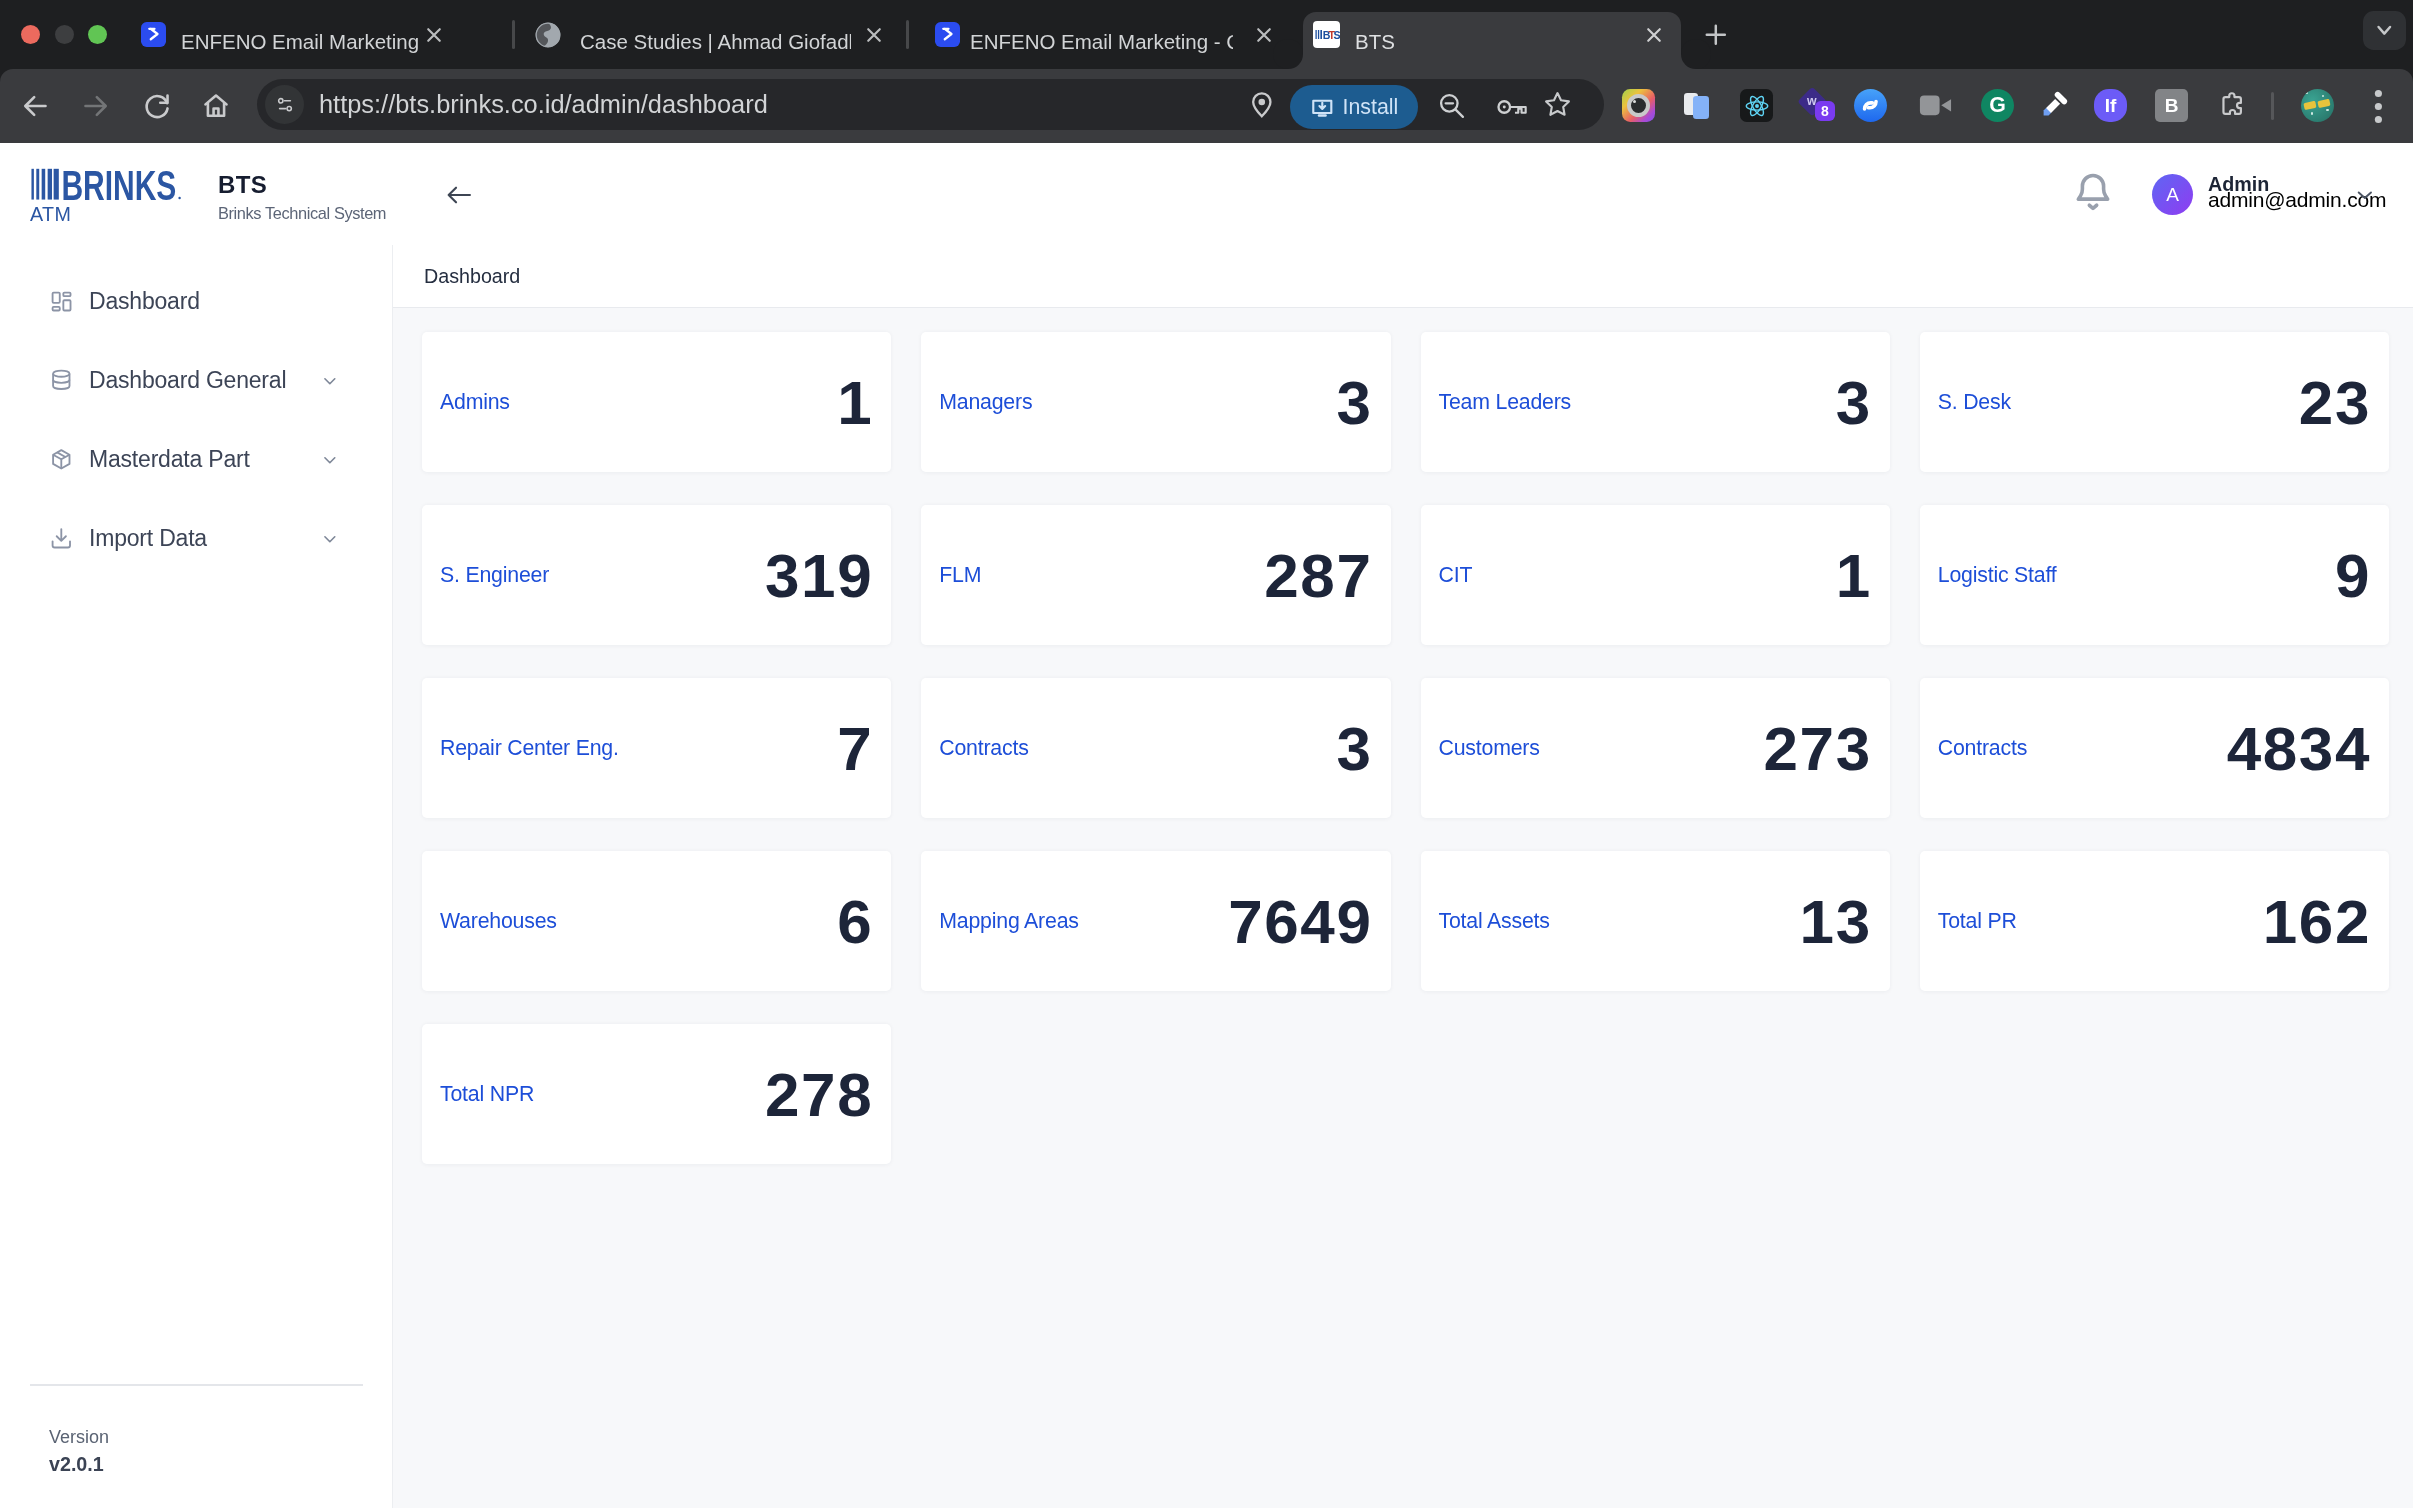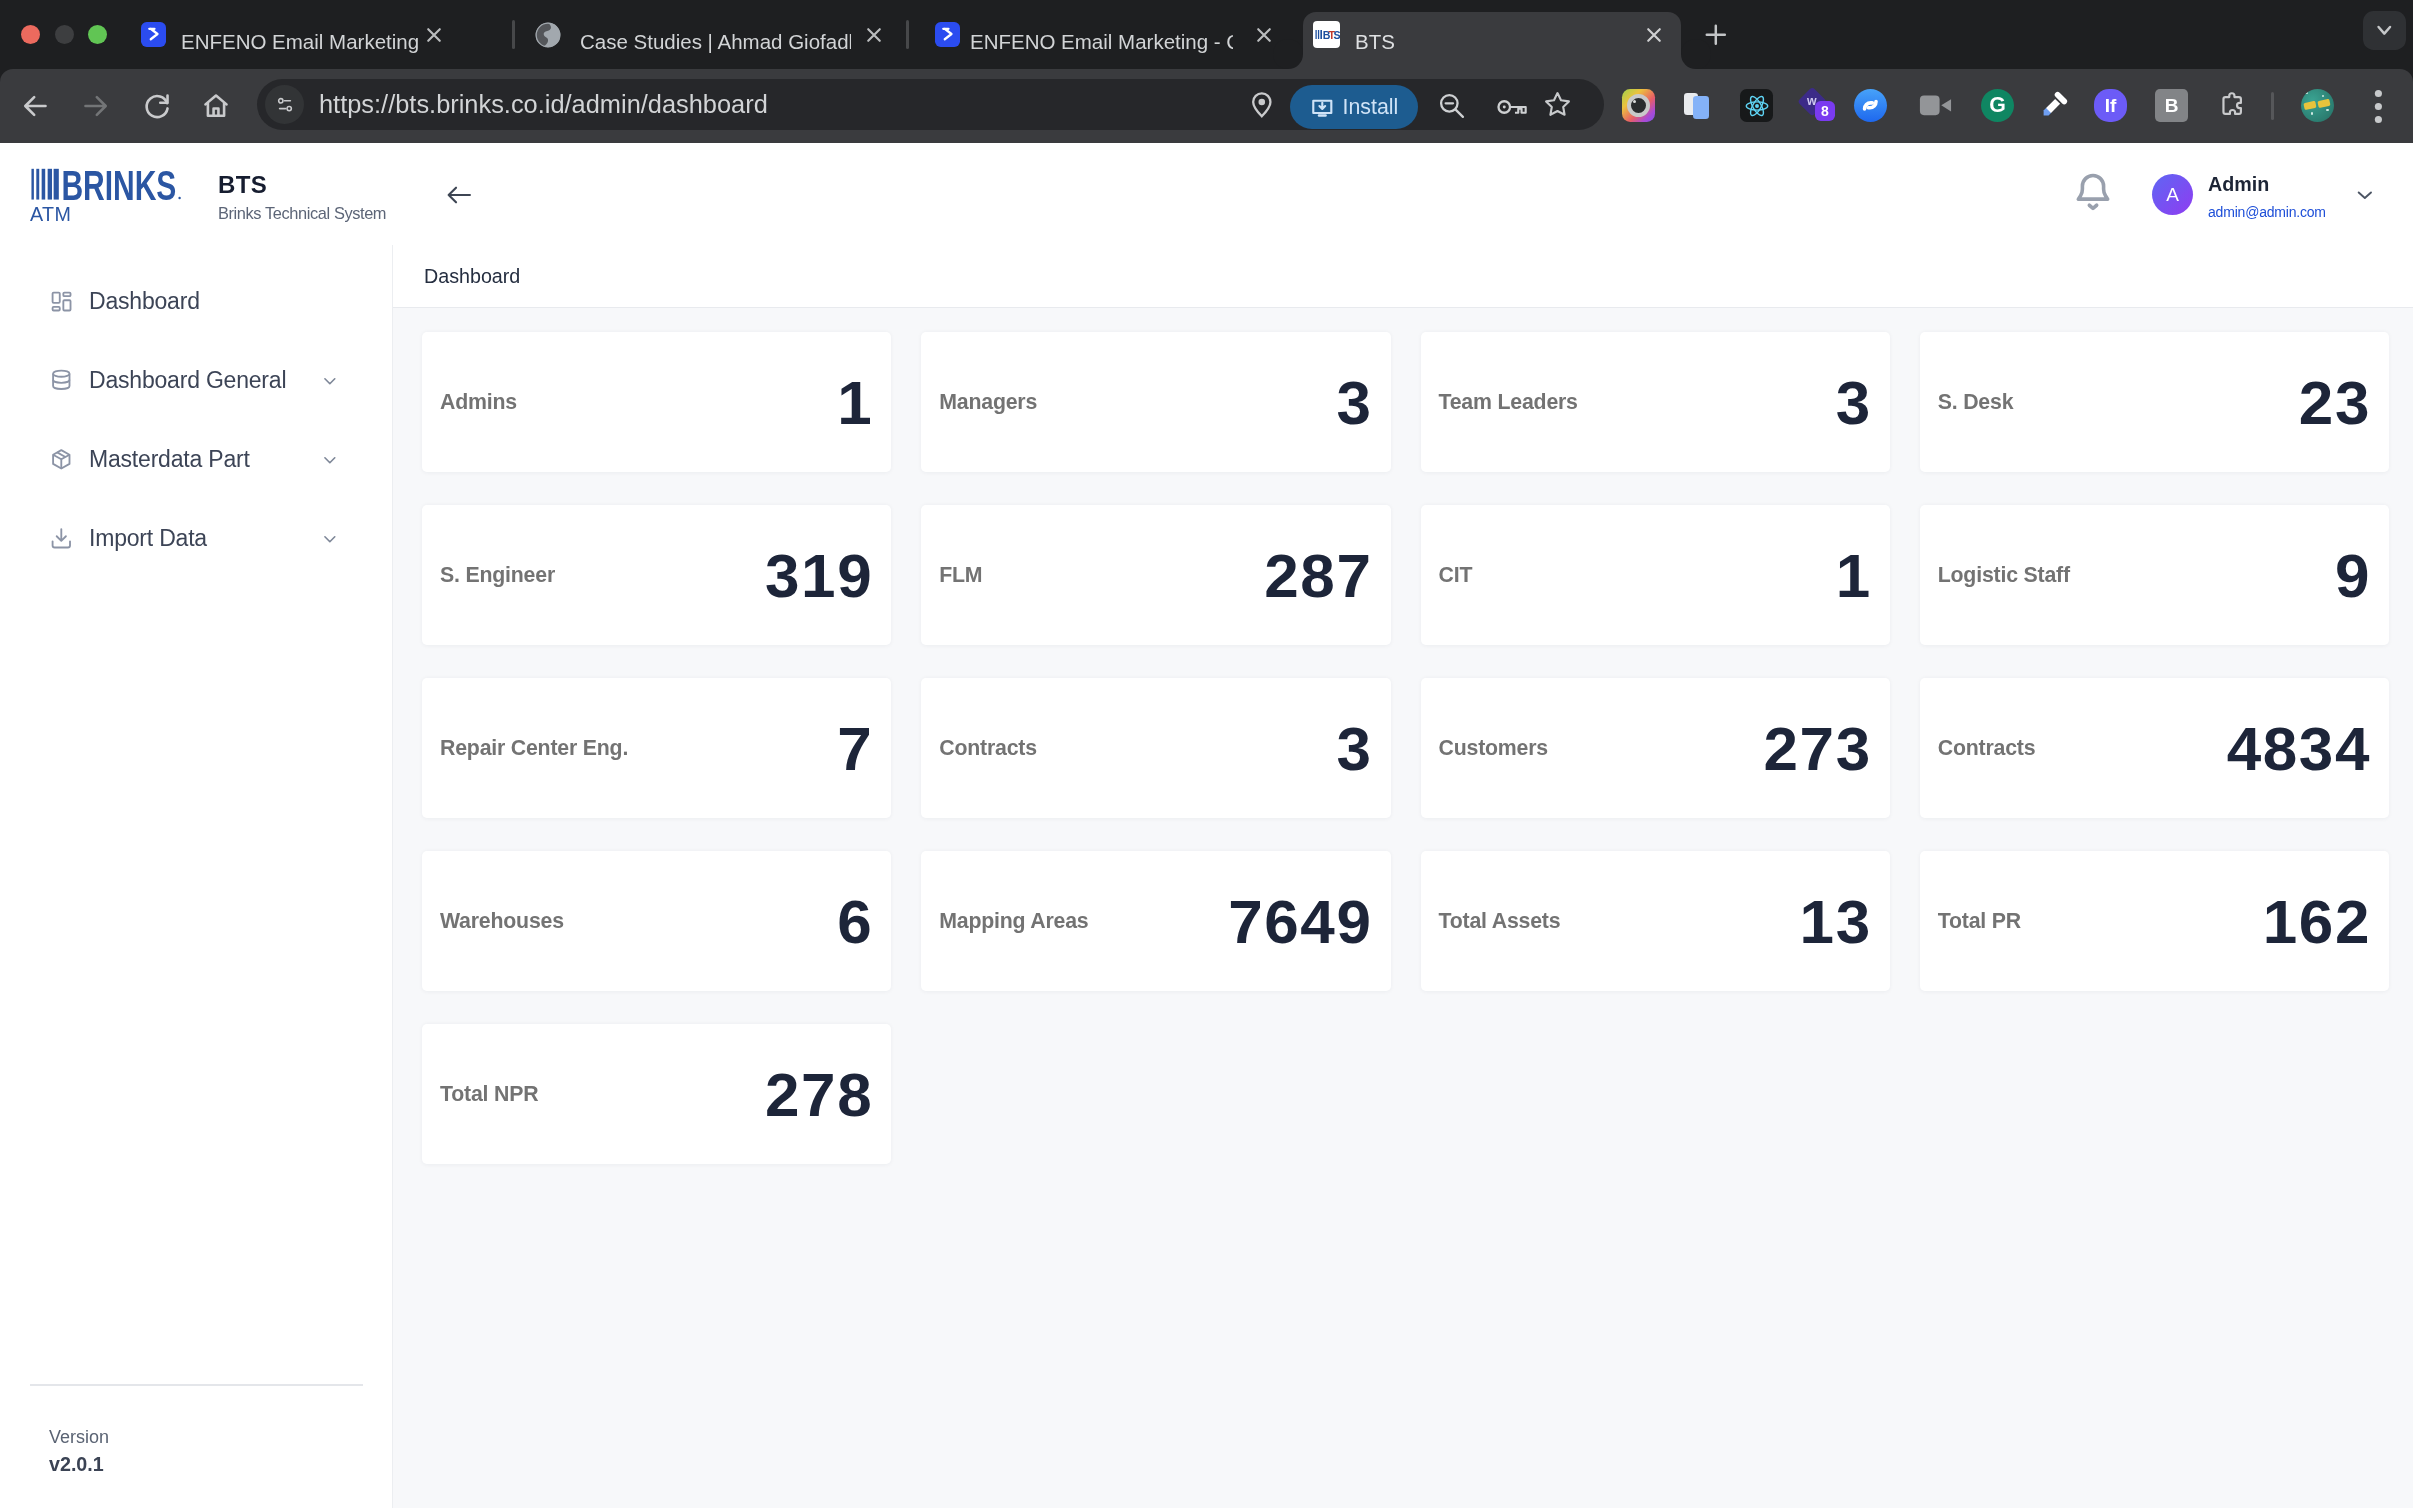--- a/index.html
+++ b/index.html
@@ -23,21 +23,21 @@
 #urltxt{position:absolute;left:319px;top:80px;height:49px;display:flex;align-items:center;font-size:25.4px;color:#d2d4d6;letter-spacing:0}
 #install{position:absolute;left:1290px;top:85px;width:128px;height:44px;border-radius:22px;background:#1d5c90;display:flex;align-items:center;justify-content:center;gap:8.2px;color:#cfe3f7;font-size:21.3px}
 .eic{position:absolute;top:89px;width:33px;height:33px}
 
 #hd{position:absolute;left:0;top:143px;width:2413px;height:103px;background:#fff;border-bottom:1.6px solid #edeff2}
 #sb{position:absolute;left:0;top:245px;width:393px;height:1263px;background:#fff;border-right:1.6px solid #eceef1}
 #mn{position:absolute;left:393px;top:245px;width:2020px;height:1263px;background:#f7f8fa}
 #bc{position:absolute;left:0;top:0;width:2020px;height:63px;background:#fff;border-bottom:1.6px solid #e8eaee;display:flex;align-items:center;padding-left:31px;font-size:19.7px;color:#252e40}
 #grid{position:absolute;left:29px;top:87px;width:1967px;display:grid;grid-template-columns:repeat(4,1fr);column-gap:30px;row-gap:33px}
 .card{background:#fff;border-radius:4.9px;box-shadow:0 0.8px 4.1px rgba(25,35,65,.05);display:flex;align-items:center;justify-content:space-between;padding:0 18px;height:140px}
-.lb{font-size:21.3px;font-weight:700;color:#737373;letter-spacing:-0.2px}
+.lb{font-size:21.3px;font-weight:400;color:#1d4ed8;letter-spacing:-0.2px}
 .nm{font-size:62px;font-weight:700;color:#1d2539;letter-spacing:1.6px}
 .mi{position:absolute;left:0;width:393px;height:79px}
 .mtx{position:absolute;left:89px;top:0;height:79px;display:flex;align-items:center;font-size:23px;color:#3c4456;letter-spacing:-0.2px}
 .mic{position:absolute;left:49px;top:27px;width:24.6px;height:24.6px}
 .mchev{position:absolute;left:320px;top:29.6px;width:19.7px;height:19.7px}
 </style>
 </head>
 <body>
 <div id="root">
 <div id="ts"></div>
@@ -249,21 +249,21 @@
 <div class="a" style="left:218px;top:204px;font-size:16.4px;color:#5c6577;letter-spacing:-0.4px">Brinks Technical System</div>
 <div class="a" style="left:447px;top:186px"><svg width="24.6" height="18" viewBox="0 0 30 22">
         <path d="M28 11H2M11 2l-9 9 9 9" fill="none" stroke="#3d4553" stroke-width="2.6" stroke-linecap="round" stroke-linejoin="round"></path>
       </svg></div>
 <div class="a" style="left:2074px;top:169px"><svg width="38" height="44" viewBox="0 0 46 54">
         <path d="M5 37H41L38.2 32.6C36.8 30.3 36 27.4 36 24.4V21A13 13 0 0 0 10 21V24.4C10 27.4 9.2 30.3 7.8 32.6Z" fill="none" stroke="#99a0ad" stroke-width="4.4" stroke-linejoin="round"></path>
         <path d="M18.5 44.5L23 48.2L27.5 44.5" fill="none" stroke="#99a0ad" stroke-width="4.4" stroke-linecap="round" stroke-linejoin="round"></path>
       </svg></div>
 <div class="a" style="left:2152px;top:174px;width:41px;height:41px;border-radius:50%;background:linear-gradient(135deg,#5f66f3,#8f3cf1);display:flex;align-items:center;justify-content:center;color:#fff;font-size:19px">A</div>
 <div class="a" style="left:2208px;top:173px;font-size:19.7px;font-weight:bold;color:#1d2536">Admin</div>
-<div class="a" style="left:2208px;top:204px;font-size:14px;color:#1d4ed8;letter-spacing:-0.2px">admin@admin.com</div>
+<div class="a" style="left:2208px;top:188px;font-size:21px;color:#000000;letter-spacing:-0.2px">admin@admin.com</div>
 <div class="a" style="left:2355px;top:187px"><svg width="19.7" height="16.4" viewBox="0 0 28 24">
         <path d="M5 8l9 8 9-8" fill="none" stroke="#4c5564" stroke-width="2.8" stroke-linecap="round" stroke-linejoin="round"></path>
       </svg></div>
 
 <div id="sb">
 <div class="mi" style="top:17px">
 <svg class="mic" viewBox="0 0 24 24">
           <g fill="none" stroke="#8c94a6" stroke-width="1.8" stroke-linejoin="round">
             <rect x="3.5" y="3.5" width="7" height="10" rx="1"></rect>
             <rect x="3.5" y="17.5" width="7" height="3.5" rx="1"></rect>

